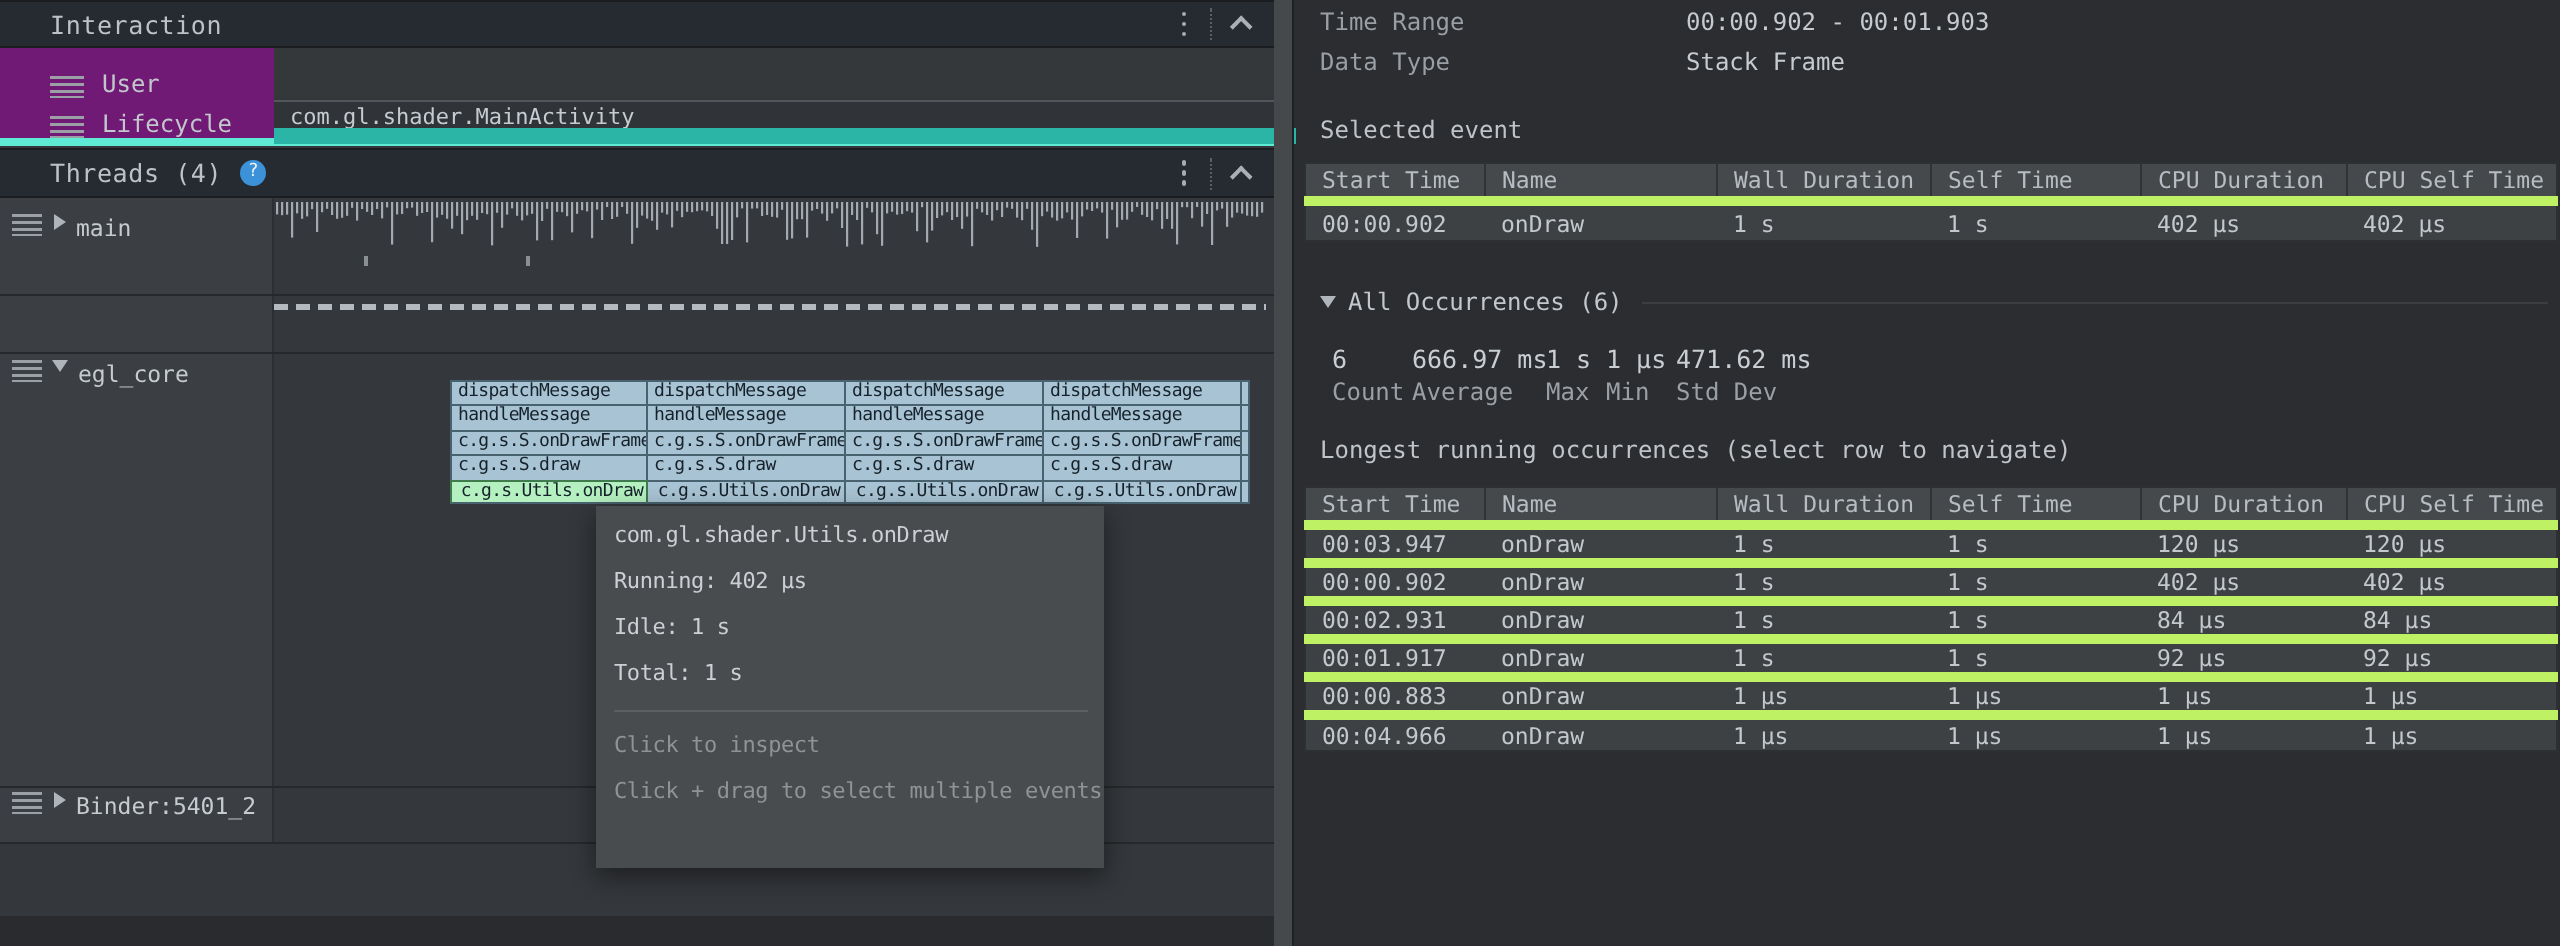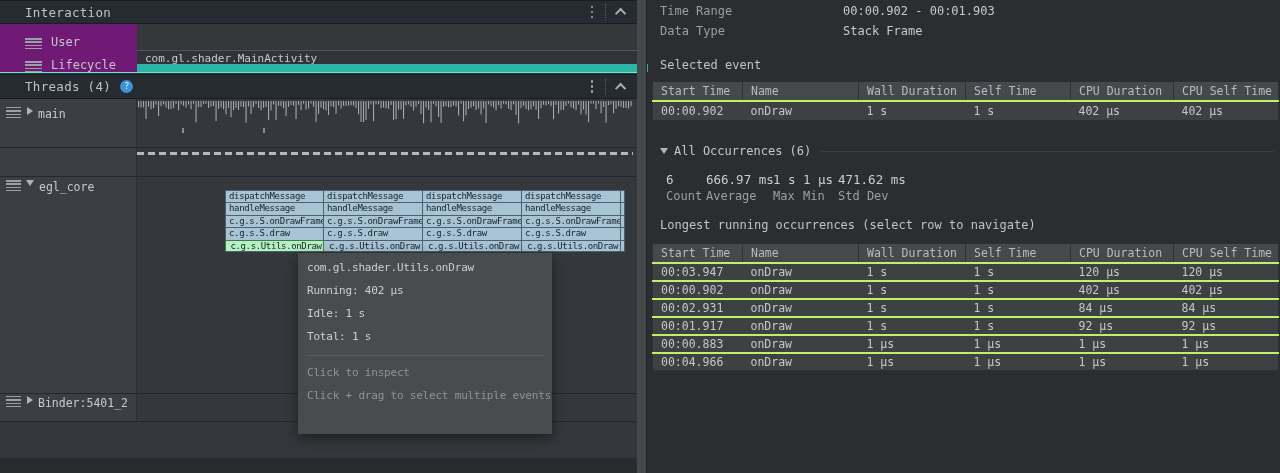--- a/index.html
+++ b/index.html
@@ -65,21 +65,21 @@
 
   
   .right-panel { position:absolute; left:648px; top:0; width:632px; height:473px; background:#2b2d30; }
   .kv-label { position:absolute; left:12px; font-size:12px; color:#999fa5; }
   .kv-value { position:absolute; left:195px; font-size:12px; color:#c6cbd0; }
   .sec-label { position:absolute; left:12px; font-size:12px; color:#bfc4c9; }
 
   table.dtable { position:absolute; left:4px; width:626px; border-collapse:collapse; table-layout:fixed; font-size:11.5px; border:1px solid #2d3033; background:#3e4144; }
   table.dtable th { background:#46494c; color:#b6bcc2; font-weight:normal; text-align:left; padding:0 0 0 8px; height:19px; border-left:1px solid #303336; white-space:nowrap; overflow:hidden; }
   table.dtable th:first-child { border-left:none; }
-  table.dtable td { color:#c3c8cd; padding:0 0 0 8px; height:18px; border-top:2px solid #bef264; white-space:nowrap; overflow:hidden; }
+  table.dtable td { color:#c3c8cd; padding:0 0 0 8px; height:18px; border-top:5px solid #bef264; white-space:nowrap; overflow:hidden; }
   #selected-table td { height:20px; }
 
   .occ-header { position:absolute; left:12px; top:144px; width:614px; display:flex; align-items:center; cursor:pointer; }
   .occ-header .tri-down { margin:0 6px 0 0; border-top-color:#b0b6bb; }
   .occ-header span { font-size:12px; color:#c3c8cd; white-space:nowrap; }
   .occ-rule { flex:1; height:1px; background:#3b3e41; margin-left:10px; }
 
   .stat-val { position:absolute; top:172px; font-size:12.5px; color:#c9ced3; white-space:nowrap; }
   .stat-lab { position:absolute; top:189px; font-size:12px; color:#9aa0a5; white-space:nowrap; }
 
@@ -106,21 +106,21 @@
     </div>
 
     <div class="irow" style="top:24px;height:25px;">
       <div class="row-label">
         <span class="burger"></span>
         <span class="row-text">User</span>
       </div>
       <div class="row-track"></div>
     </div>
 
-    <div class="irow" style="top:49px;height:24px;border-bottom:1px solid #5eead4;text-decoration:underline;">
+    <div class="irow" style="top:49px;height:24px;border-bottom:4px solid #5eead4;text-decoration:underline;">
       <div class="row-label">
         <span class="burger"></span>
         <span class="row-text">Lifecycle</span>
       </div>
       <div class="row-track" style="background:#34373a;">
         <div class="lc-chip">
           <span>com.gl.shader.MainActivity</span>
         </div>
         <div class="teal-bar"></div>
       </div>

